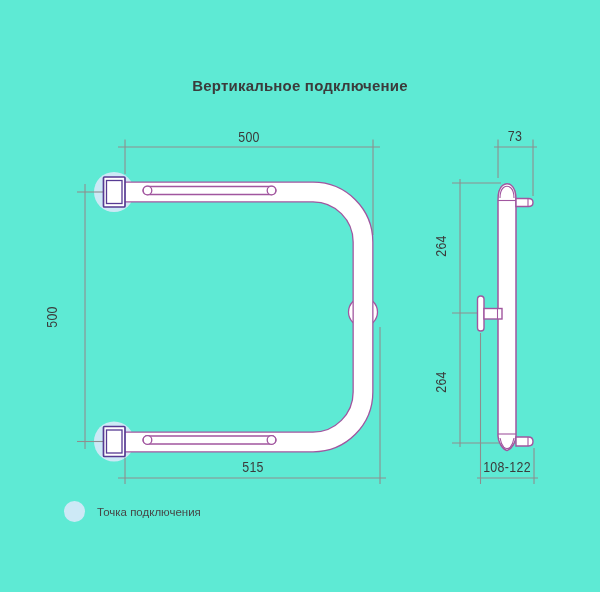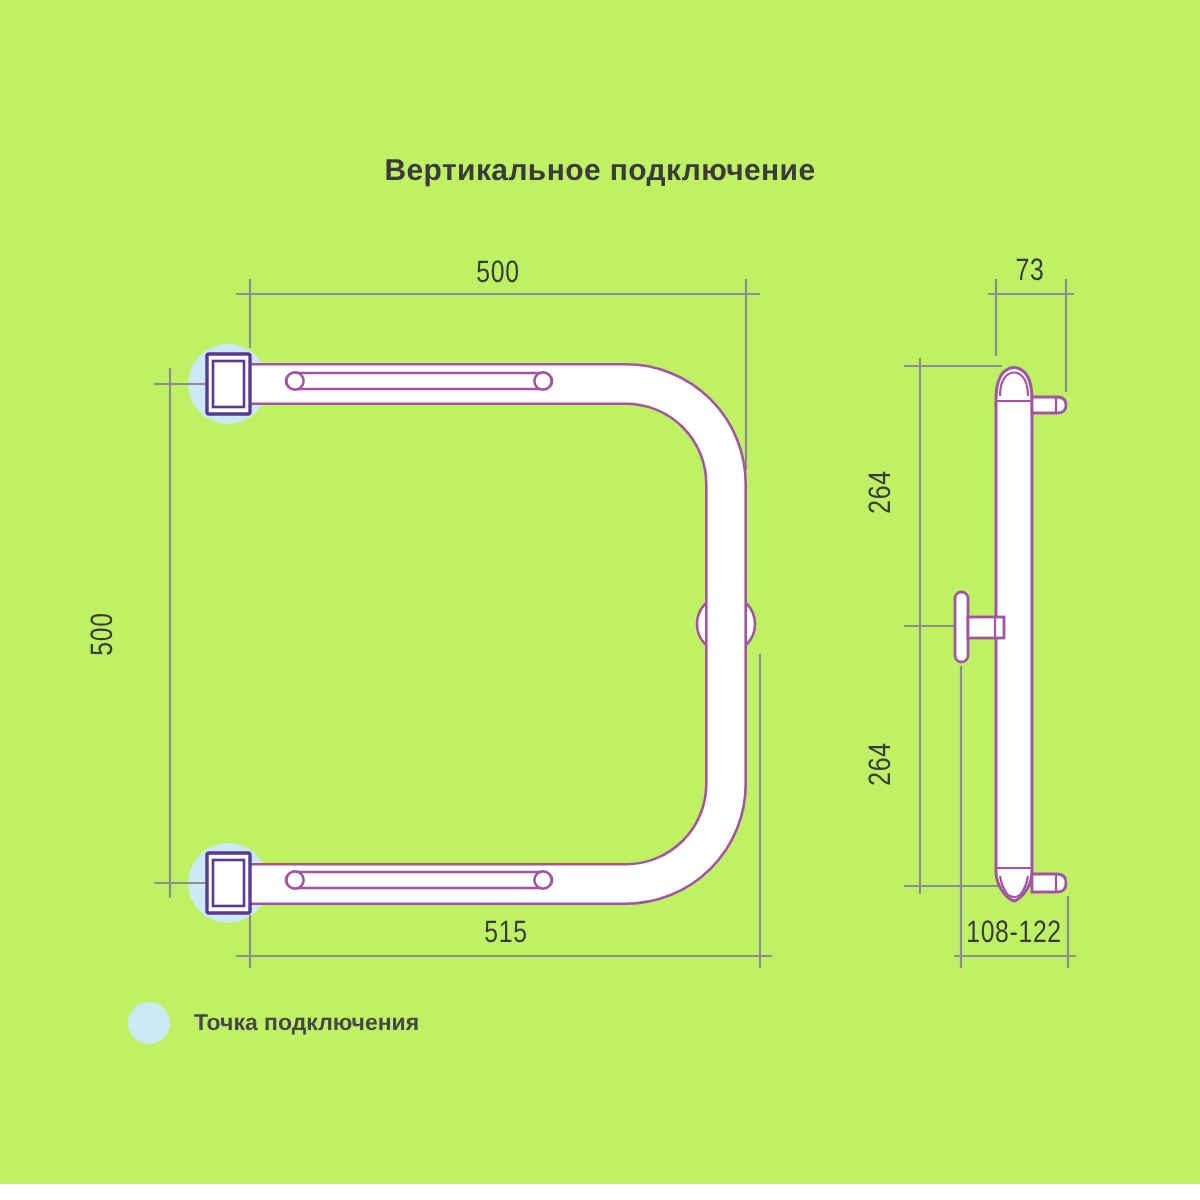--- a/index.html
+++ b/index.html
@@ -1,24 +1,24 @@
 <!DOCTYPE html>
 <html style="--tube: #a1569f; --fitting: #573a93; --hl: #cde9f6; --dim: #8e8e8e; --txt: #3b3b3b;"><head>
 <meta charset="utf-8">
 <style>
   html,body{margin:0;padding:0;background:#fff;}
-  #canvas{position:relative;width:600px;height:592px;background:#bef264;overflow:hidden;
+  #canvas{position:relative;width:600px;height:592px;background:#5eead4;overflow:hidden;
           font-family:"Liberation Sans", sans-serif;}
   #drawing{position:absolute;left:0;top:0;}
   .title{position:absolute;top:77px;left:0;right:0;text-align:center;
          font-size:15px;font-weight:bold;color:var(--txt);letter-spacing:.2px;}
   .dim-label{position:absolute;font-size:15.5px;color:var(--txt);white-space:nowrap;
              transform:translate(-50%,-50%) scaleX(.8);letter-spacing:.4px;}
   .dim-label.vert{transform:translate(-50%,-50%) rotate(-90deg) scaleX(.8);}
-  .legend{position:absolute;left:64px;top:501px;display:flex;align-items:center;gap:12px;font-weight:bold;}
+  .legend{position:absolute;left:64px;top:501px;display:flex;align-items:center;gap:12px;}
   .legend-dot{width:21px;height:21px;border-radius:50%;background:var(--hl);}
   .legend-text{font-size:11.5px;color:#474747;}
   
   .hl{fill:var(--hl);}
   .s-tube{stroke:var(--tube);fill:none;}
   .s-tube-f{stroke:var(--tube);fill:#fff;}
   .s-white{stroke:#fff;fill:none;}
   .s-fit{stroke:var(--fitting);fill:#fff;}
   .s-fit-n{stroke:var(--fitting);fill:none;}
   .s-dim{stroke:var(--dim);fill:none;stroke-width:1.1;}

